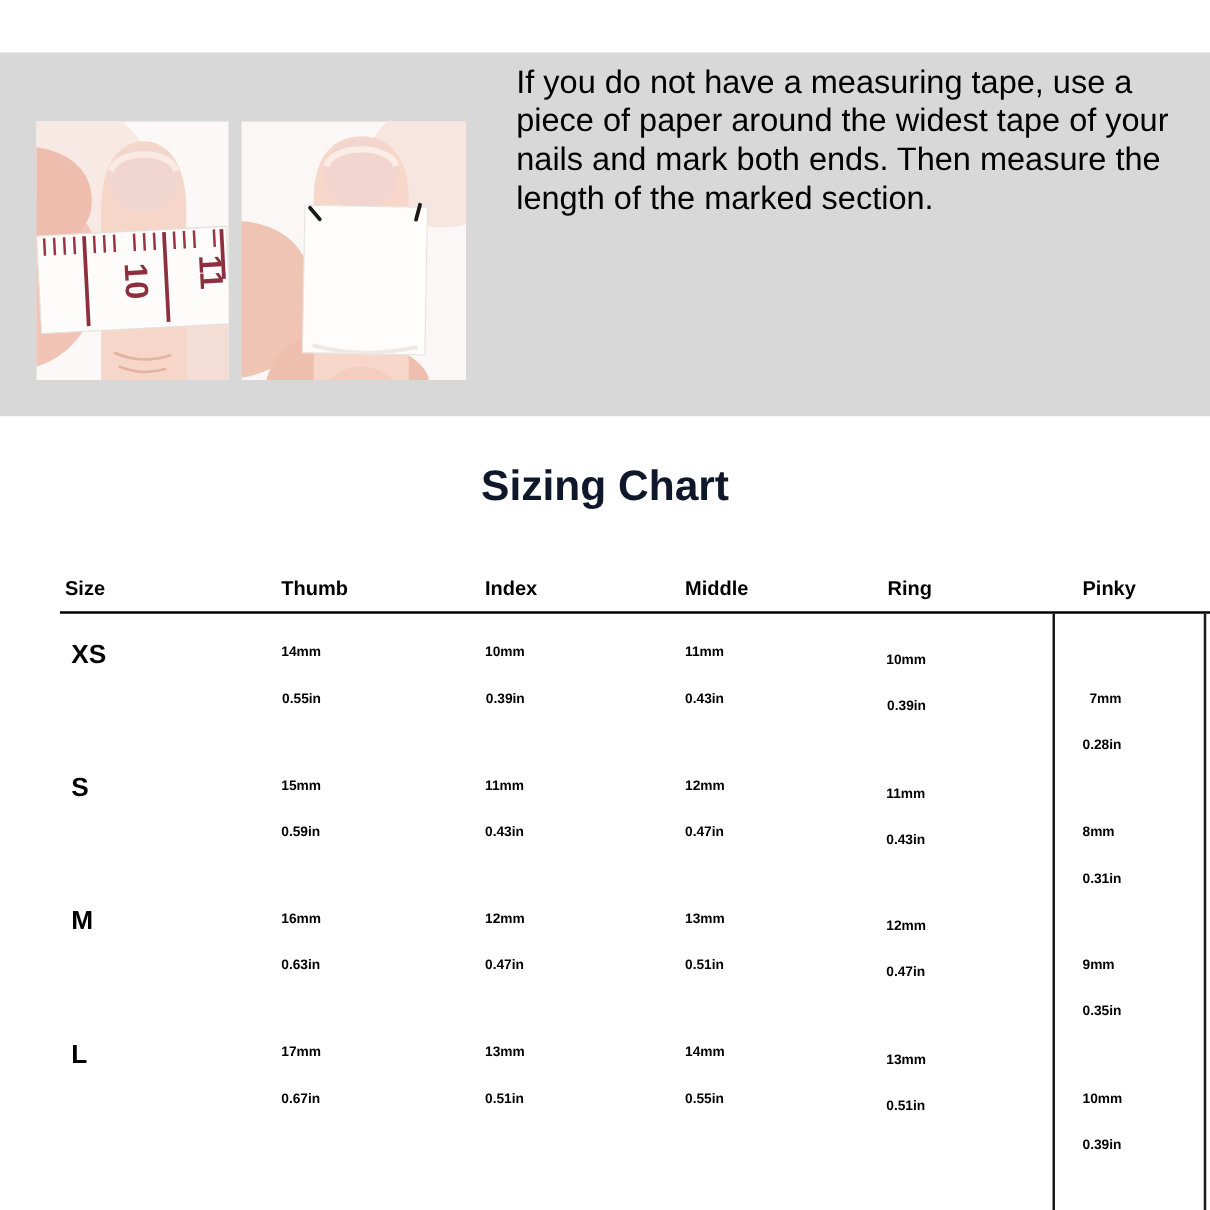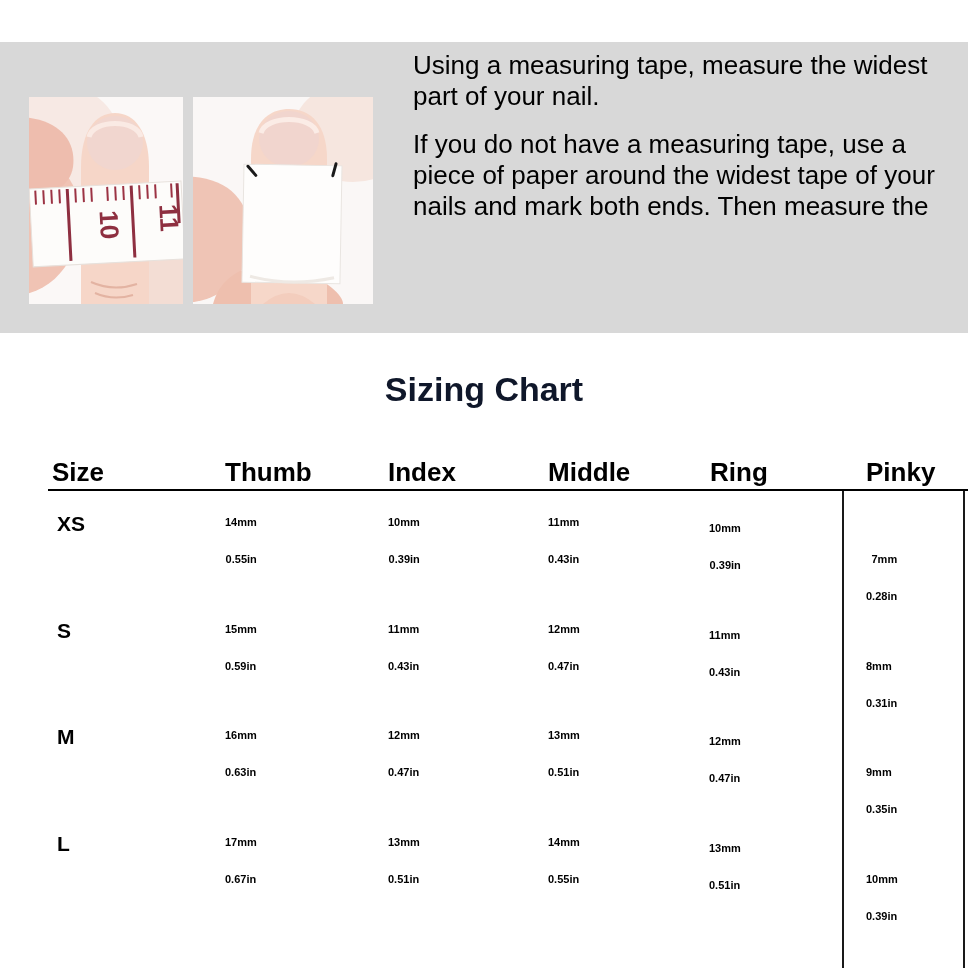--- a/index.html
+++ b/index.html
@@ -50,21 +50,21 @@
     text-align: center;
     font-size: 34px;
     line-height: 38px;
     font-weight: bold;
     color: #0f172a;
   }
 
   .th {
     position: absolute;
     top: 459px;
-    font-size: 26px;
+    font-size: 16px;
     line-height: 26px;
     font-weight: bold;
     white-space: nowrap;
     text-align: center;
   }
   .h-size   { left: 52px;  }
   .h-thumb  { left: 225px; }
   .h-index  { left: 388px; }
   .h-middle { left: 548px; }
   .h-ring   { left: 710px; }
@@ -175,27 +175,24 @@
           <path d="M142,66 l-3,12" stroke="#1a1a1a" stroke-width="3" fill="none" stroke-linecap="round"></path>
           <path d="M58,180 q40,10 84,0" stroke="#eee9e4" stroke-width="3" fill="none"></path>
         </g>
 
         <path d="M70,207 q26,-22 52,0 Z" fill="#f3cdbd"></path>
       </svg>
     </div>
 
     <div class="instructions">
       <div class="para">
-        <div class="line">Using a measuring tape, measure the widest</div>
-        <div class="line">part of your nail.</div>
-      </div>
-      <div class="para">
         <div class="line">If you do not have a measuring tape, use a</div>
         <div class="line">piece of paper around the widest tape of your</div>
         <div class="line">nails and mark both ends. Then measure the</div>
+        <div class="line">length of the marked section.</div>
       </div>
     </div>
   </section>
 
   <h1 class="chart-title">Sizing Chart</h1>
 
   <div class="th h-size">Size</div>
   <div class="th h-thumb">Thumb</div>
   <div class="th h-index">Index</div>
   <div class="th h-middle">Middle</div>

